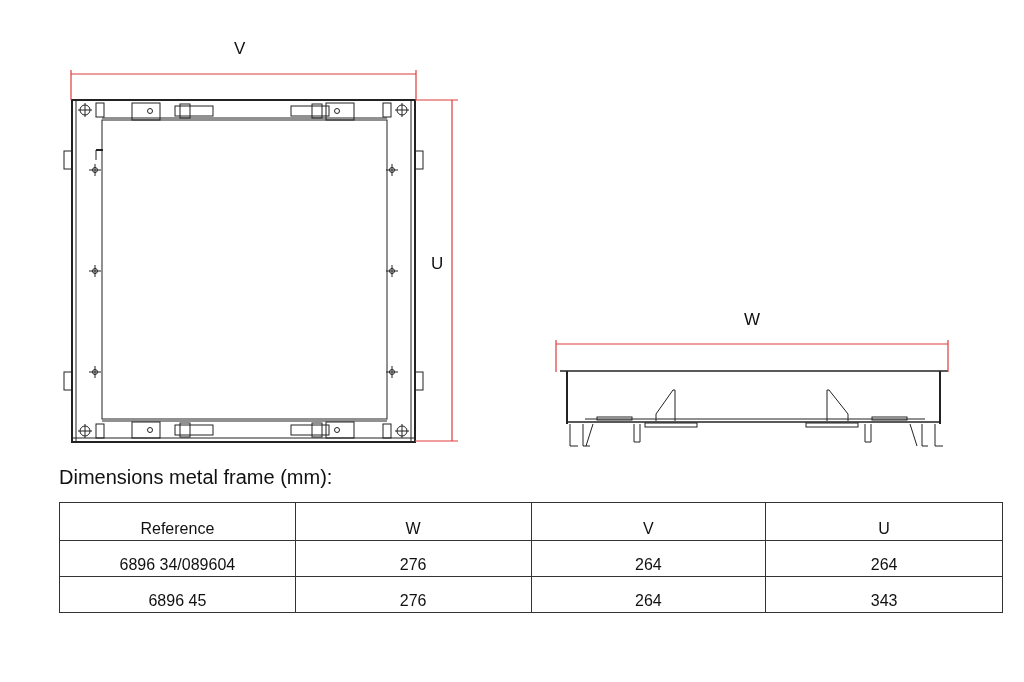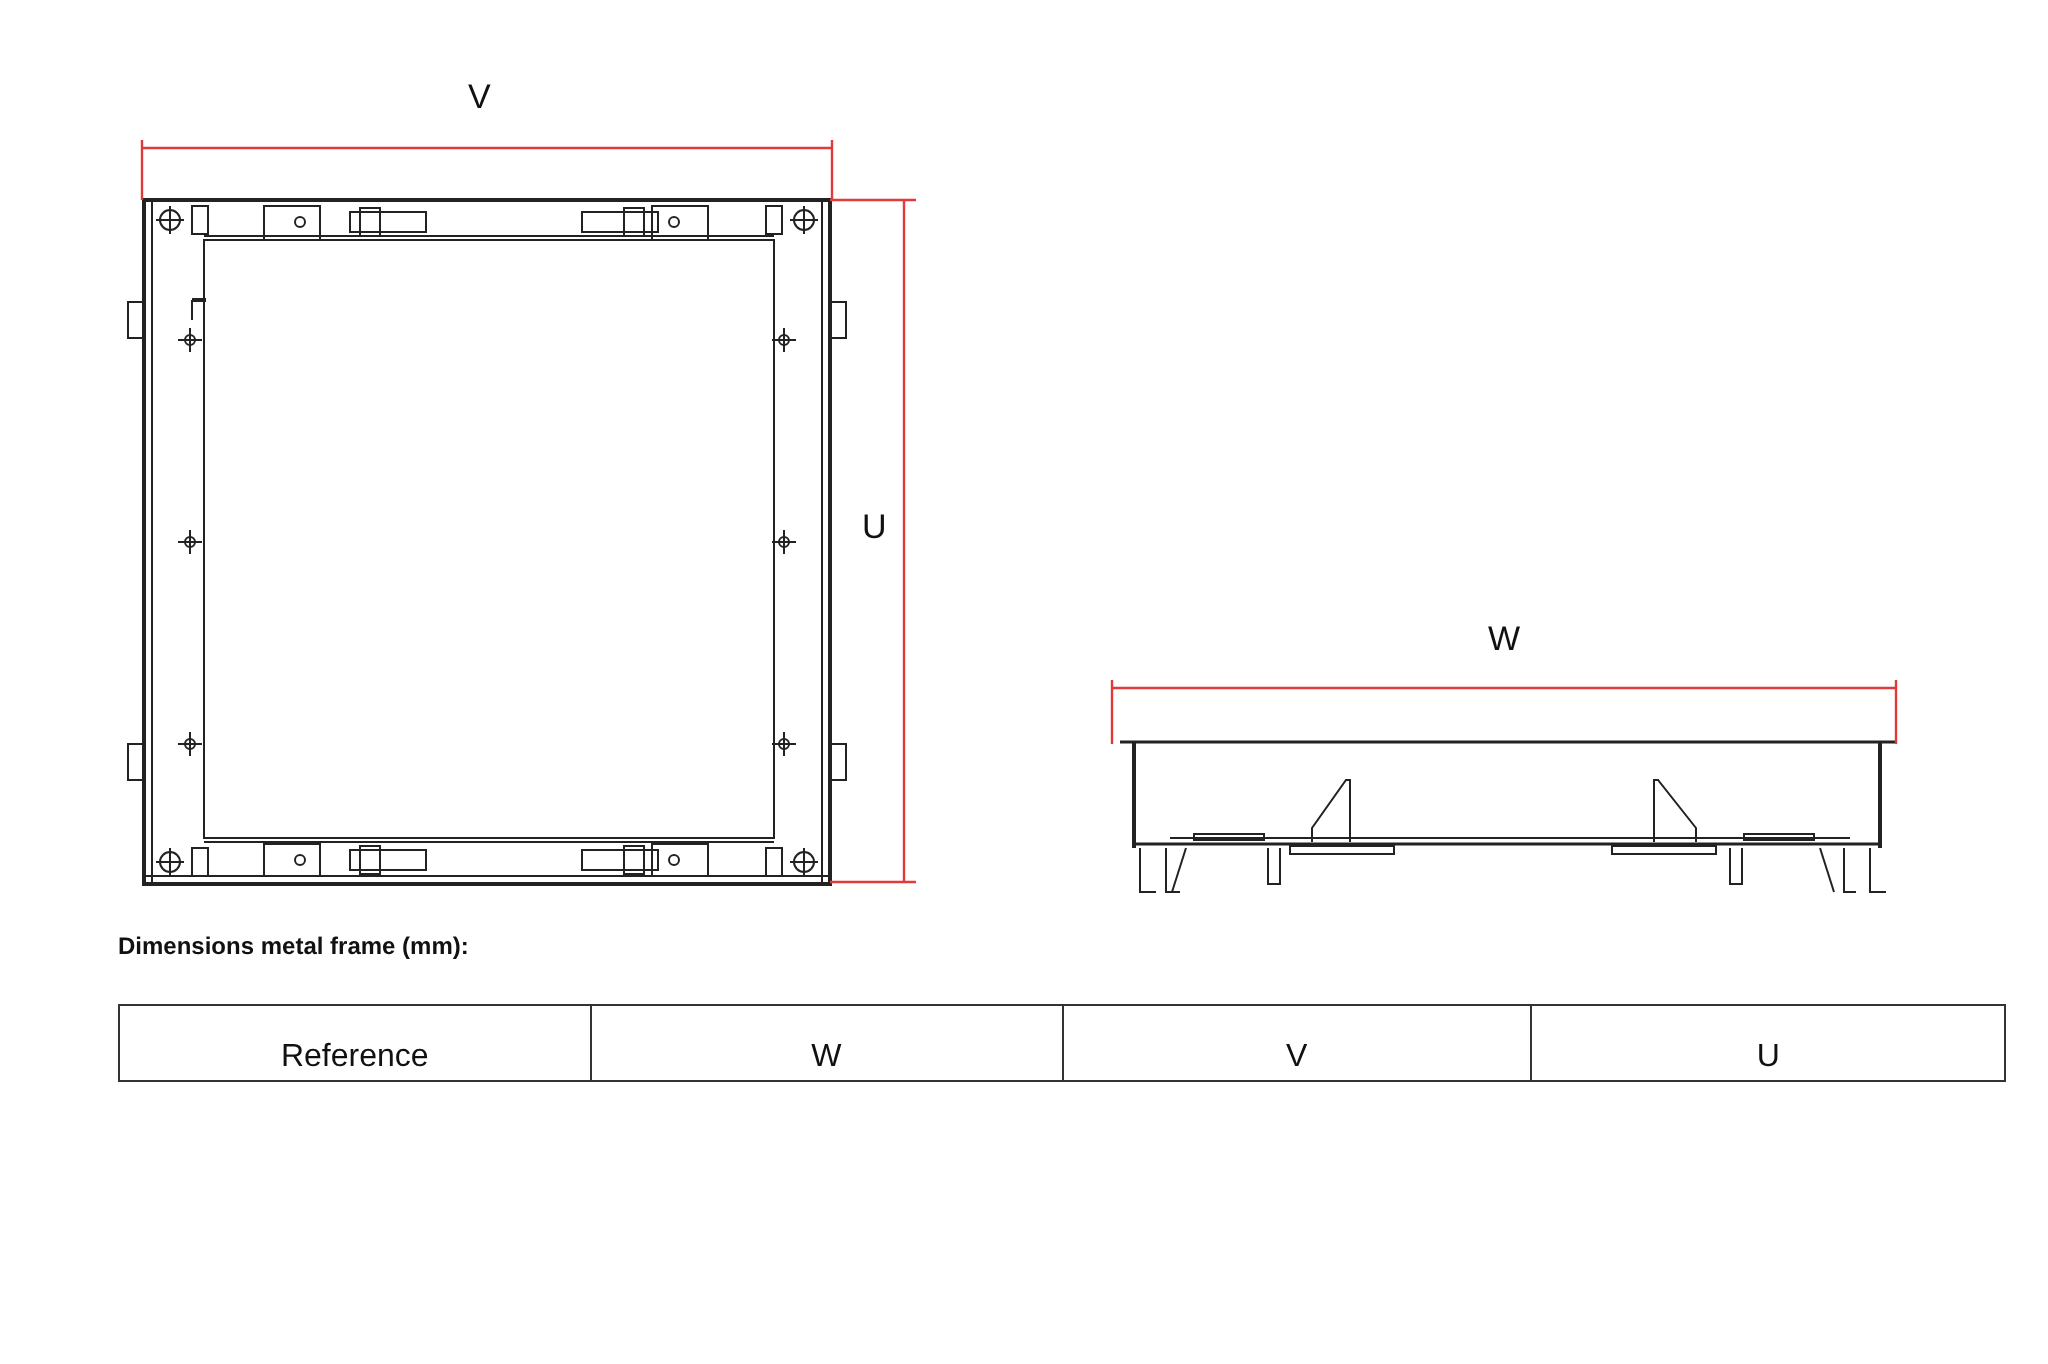--- a/index.html
+++ b/index.html
@@ -1,21 +1,21 @@
 <!DOCTYPE html>
 <html><head>
 <meta charset="utf-8">
 <style>
   html, body { margin: 0; padding: 0; background: #ffffff; }
   body { width: 1024px; height: 682px; position: relative; overflow: hidden;
          font-family: "Liberation Sans", sans-serif; color: #111; }
   .abs { position: absolute; }
   .dim-label { font-size: 17px; color: #111; }
   svg { position: absolute; left: 0; top: 0; }
-  .caption { left: 59px; top: 466px; font-size: 12px; font-weight: bold; }
+  .caption { left: 59px; top: 466px; font-size: 20px; }
   table.dims { position: absolute; left: 59px; top: 502px; width: 944px;
                border-collapse: collapse; font-size: 16px; }
   table.dims th, table.dims td { border: 1.5px solid #333; text-align: center;
                font-weight: normal; padding: 0; vertical-align: bottom; }
   table.dims th { height: 35px; padding-bottom: 2px; }
   table.dims td { height: 33px; padding-bottom: 2px; }
 </style>
 </head>
 <body>
 
@@ -152,14 +152,26 @@
     </colgroup>
   <thead>
     <tr>
       <th>Reference</th>
       <th>W</th>
       <th>V</th>
       <th>U</th>
     </tr>
   </thead>
   <tbody>
+    <tr>
+      <td>6896 34/089604</td>
+      <td>276</td>
+      <td>264</td>
+      <td>264</td>
+    </tr>
+    <tr>
+      <td>6896 45</td>
+      <td>276</td>
+      <td>264</td>
+      <td>343</td>
+    </tr>
   </tbody>
 </table>
 
 </body></html>

